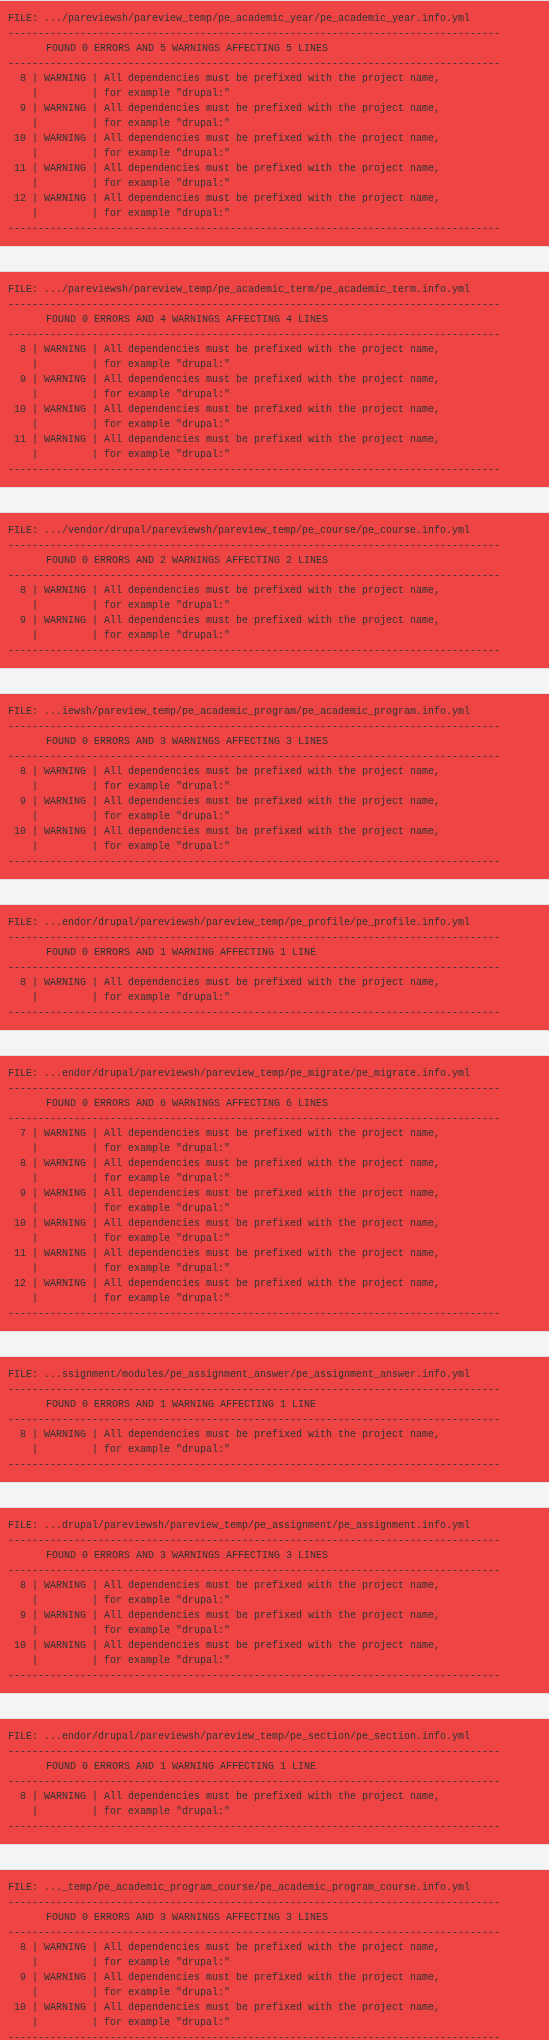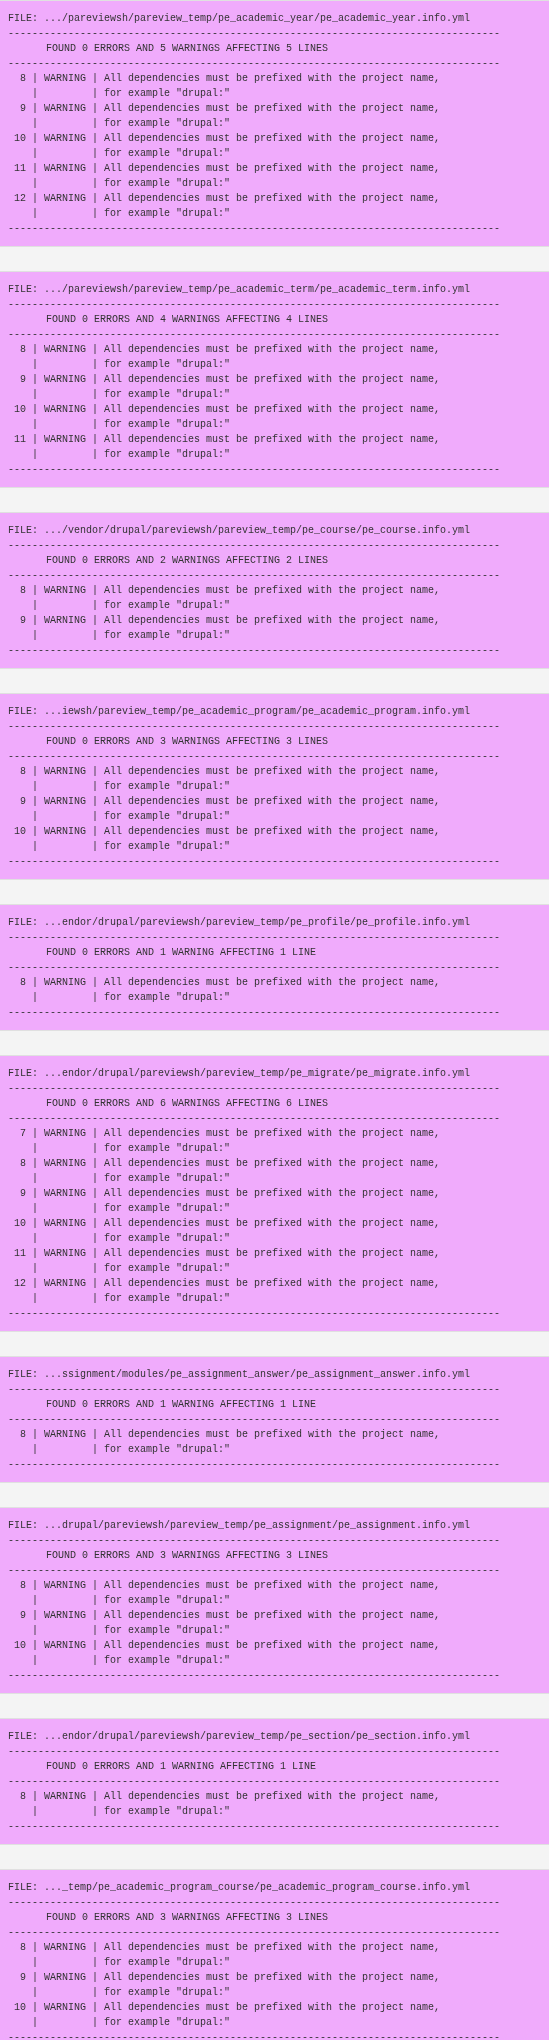--- a/index.html
+++ b/index.html
@@ -6,21 +6,21 @@
     margin: 0;
     padding: 0;
     background: #f4f4f4;
     font-family: "Menlo", "Consolas", "Courier New", monospace;
     font-size: 10px;
     line-height: 1.5;
     color: #333;
     width: 549px;
   }
   .block {
-    background: #f0abfc;
+    background: #ef4444;
     border-top: 1px solid #e0e0e0;
     border-bottom: 1px solid #e0e0e0;
     padding: 10px 8px;
     margin-bottom: 24px;
     white-space: pre;
     overflow: hidden;
   }
   .file-line { white-space: pre; }
   .found-line { white-space: pre; margin-left: 38px; }
   .hr {

